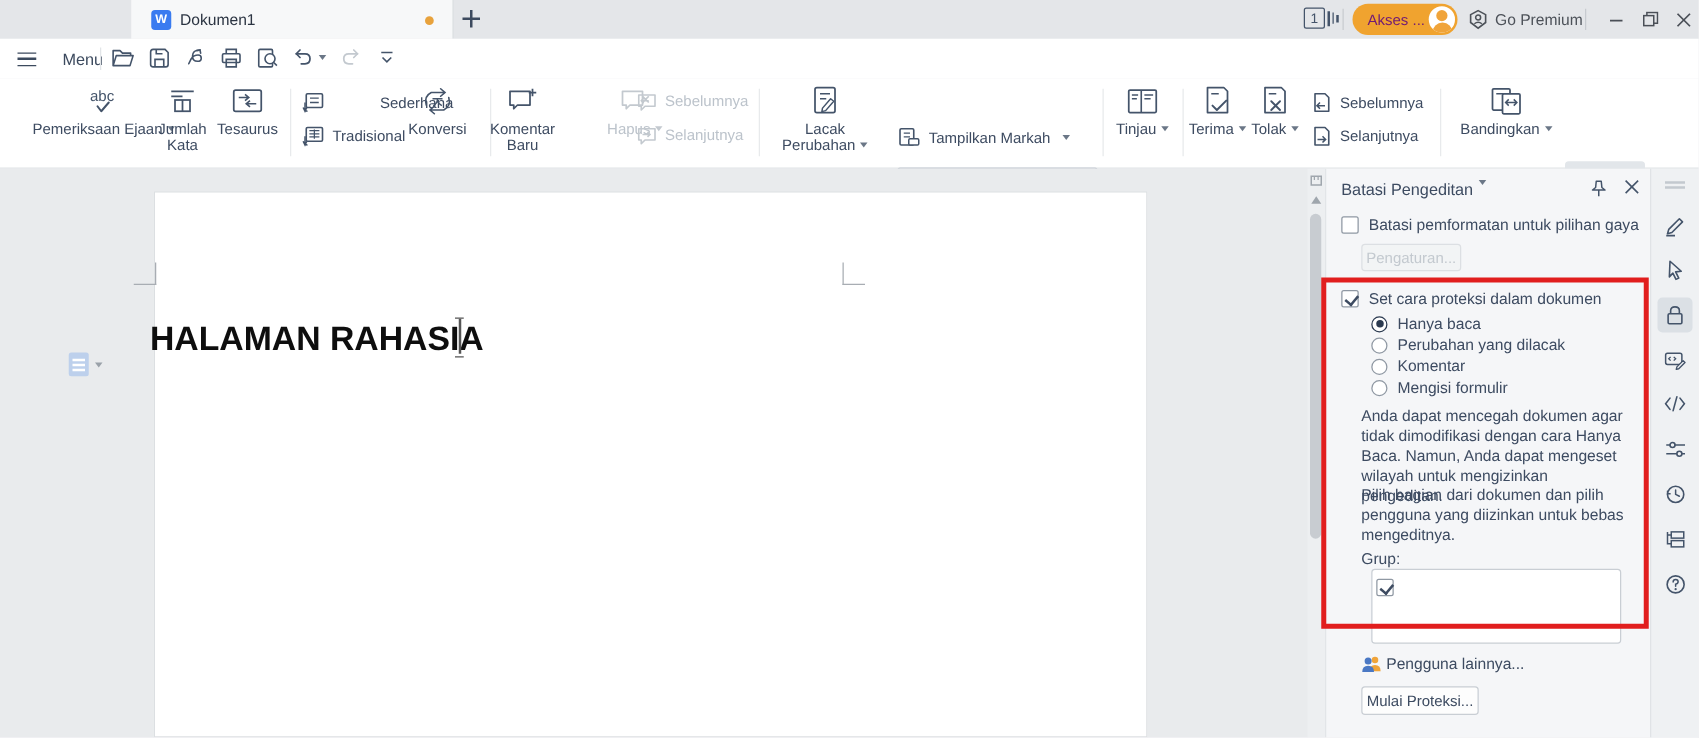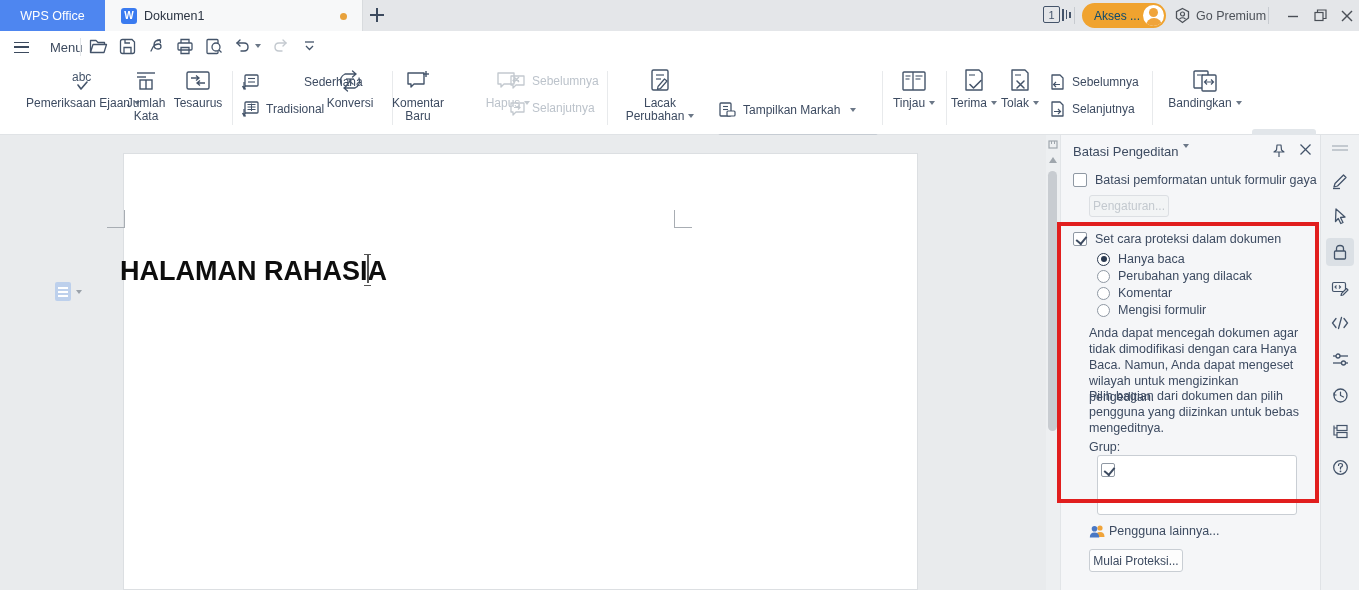--- a/index.html
+++ b/index.html
@@ -21,21 +21,21 @@
   .newtab-btn::before { content:""; position:absolute; left:7px; top:1px; width:2px; height:14px; background:#3c4a5e; }
   .newtab-btn::after  { content:""; position:absolute; left:1px; top:7px; width:14px; height:2px; background:#3c4a5e; }
   .wincount { position:absolute; left:1043px; top:6px; display:flex; align-items:center; }
   .wincount .box { width:17px; height:17px; border:1.5px solid #44546a; border-radius:2px; font-size:11px;
                    color:#44546a; display:flex; align-items:center; justify-content:center; }
   .wincount .bars { display:flex; gap:2px; margin-left:2px; align-items:center; }
   .wincount .bars i { display:block; width:1.5px; background:#44546a; }
   .tb-sep { position:absolute; top:7px; width:1px; height:17px; background:#c7cbd0; }
   .akses-pill { position:absolute; left:1082px; top:3px; width:84px; height:25px; background:#f0a32f;
                 border-radius:13px; display:flex; align-items:center; padding-left:12px; }
-  .akses-pill .alabel { color:#0c4a6e; font-size:12px; }
+  .akses-pill .alabel { color:#701a75; font-size:12px; }
   .akses-pill .avatar { position:absolute; right:2px; top:2px; width:21px; height:21px; border-radius:50%;
                 background:#fff; overflow:hidden; }
   .akses-pill .avatar::before { content:""; position:absolute; left:6px; top:3px; width:9px; height:9px;
                 border-radius:50%; background:#f0a43a; }
   .akses-pill .avatar::after { content:""; position:absolute; left:2.5px; top:13px; width:16px; height:10px;
                 border-radius:8px 8px 0 0; background:#f0a43a; }
   .premium { position:absolute; left:1174px; top:4px; display:flex; align-items:center; gap:5px;
              color:#4d5259; font-size:12.5px; height:23px; }
   .winctl { position:absolute; top:0; width:30px; height:31px; display:flex; align-items:center; justify-content:center; }
 
@@ -141,23 +141,20 @@
   .sb-ic.active { background:#dbe0e5; }
 
   svg { display:block; }
 </style>
 </head>
 <body>
 
 <div id="app">
 
   <div class="titlebar">
-    <div class="wps-tab">
-      <span>WPS Office</span>
-    </div>
     <div class="doc-tab">
       <span class="wicon">W</span>
       <span class="dtitle">Dokumen1</span>
     </div>
     <div class="mod-dot"></div>
     <div class="newtab-btn"></div>
 
     <div class="wincount">
       <span class="box">1</span>
       <span class="bars">
@@ -585,21 +582,21 @@
     </div>
     <div class="panel-x">
       <svg width="13" height="13" viewBox="0 0 13 13">
         <line x1="1.5" y1="1.5" x2="11.5" y2="11.5" stroke="#44546a" stroke-width="1.3"></line>
         <line x1="11.5" y1="1.5" x2="1.5" y2="11.5" stroke="#44546a" stroke-width="1.3"></line>
       </svg>
     </div>
 
     <div class="prow" style="left:12px; top:38px;">
       <span class="cb"></span>
-      <span>Batasi pemformatan untuk formulir gaya</span>
+      <span>Batasi pemformatan untuk pilihan gaya</span>
     </div>
     <div class="settings-btn">Pengaturan...</div>
 
     <div class="prow" style="left:12px; top:97px;">
       <span class="cb checked"></span>
       <span>Set cara proteksi dalam dokumen</span>
     </div>
 
     <div class="prow" style="left:36px; top:117px;">
       <span class="radio selected"></span>

